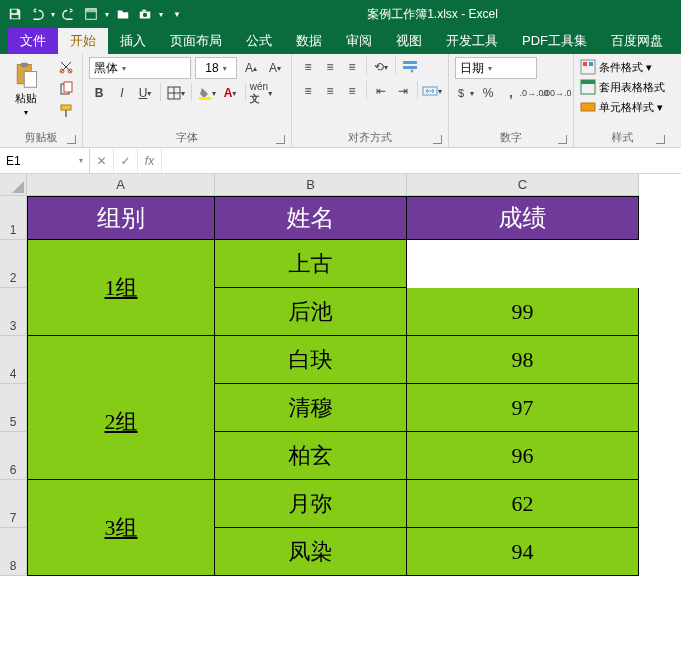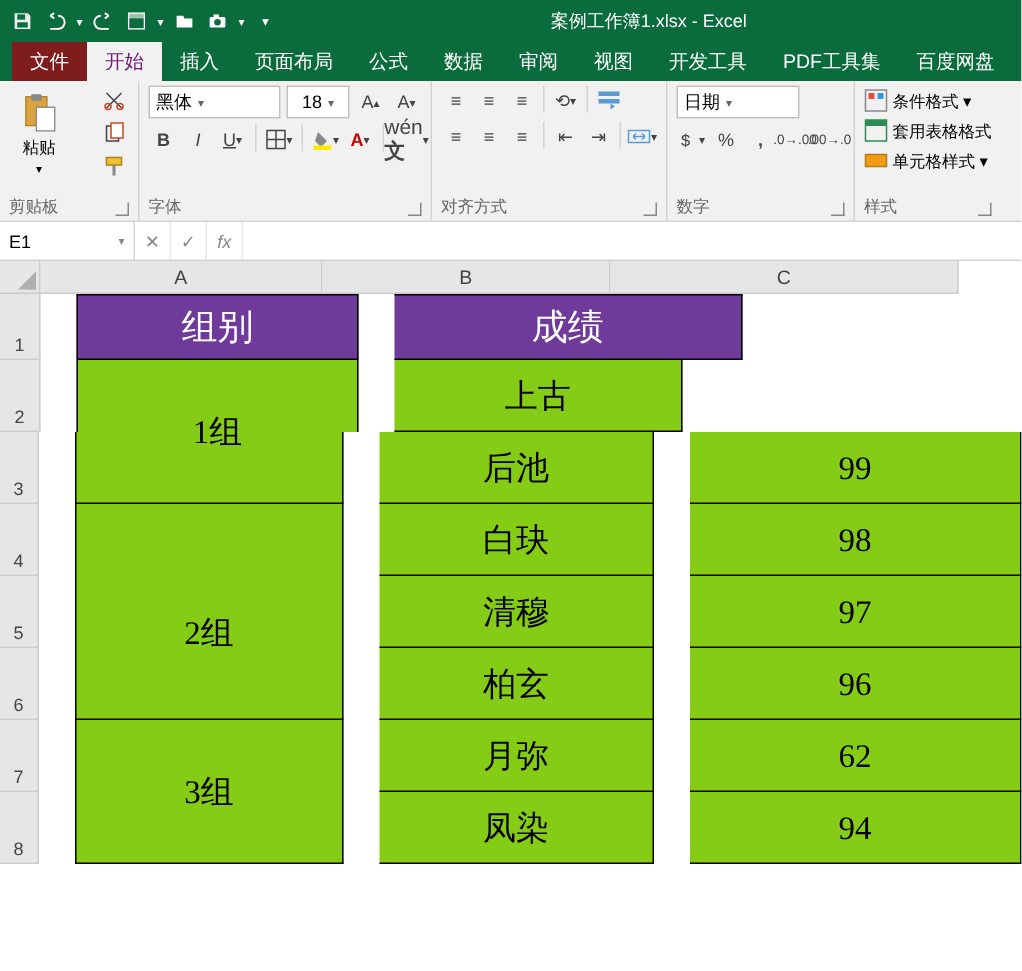--- a/index.html
+++ b/index.html
@@ -3,34 +3,34 @@
 <meta charset="utf-8">
 <style>
 * { box-sizing: border-box; margin: 0; padding: 0; }
 body { font-family: "Microsoft YaHei", sans-serif; font-size: 12px; background: #fff; overflow: hidden; width: 681px; height: 647px; }
 .titlebar { height: 28px; background: linear-gradient(#0a6b3d,#0a6b3d); display: flex; align-items: center; padding: 0 4px; }
 .qat-btn { width: 22px; height: 22px; display: flex; align-items: center; justify-content: center; color: #fff; font-size: 12px; }
 .qat-btn svg { width: 14px; height: 14px; }
 .title { flex: 1; text-align: center; color: #fff; font-size: 12px; }
 .tabbar { height: 26px; background: #0a6b3d; display: flex; padding-left: 8px; }
 .tab { padding: 0 12px; display: flex; align-items: center; color: #fff; font-size: 13px; }
-.tab.filemenu { background: #7f1d1d; }
-.tab.active { background: #f1f1f1; color: #701a75; }
+.tab.filemenu { background: #6d28d9; }
+.tab.active { background: #f1f1f1; color: #a16207; }
 .ribbon { background: #f1f1f1; height: 94px; display: flex; border-bottom: 1px solid #d4d4d4; }
 .group { border-right: 1px solid #d4d4d4; padding: 3px 6px 0 6px; display: flex; flex-direction: column; justify-content: space-between; }
-.group-title { color: #666; font-size: 11px; padding: 2px 0; position: relative; }
+.group-title { text-align: center; color: #666; font-size: 11px; padding: 2px 0; position: relative; }
 .group-title::after { content: ""; position: absolute; right: 0; bottom: 3px; width: 8px; height: 8px; border-right: 1px solid #888; border-bottom: 1px solid #888; }
-.hb { display: flex; align-items: center; gap: 20px; }
+.hb { display: flex; align-items: center; gap: 10px; }
 .vbtn { display: flex; flex-direction: column; align-items: center; width: 40px; }
 .vbtn svg { width: 28px; height: 28px; }
 .vbtn span { font-size: 11px; margin-top: 2px; }
 .rowbtns { display: flex; flex-direction: column; gap: 2px; }
 .fontrow { display: flex; gap: 4px; align-items: center; margin-bottom: 4px; }
 .combo { border: 1px solid #c0c0c0; background: #fff; height: 22px; display: flex; align-items: center; padding: 0 4px; font-size: 12px; }
-.combo.wide { width: 88px; }
+.combo.wide { width: 102px; }
 .combo.narrow { width: 42px; justify-content: center; }
 .combo::after { content: "▾"; font-size: 8px; margin-left: 4px; color: #666; }
 .ico { width: 20px; height: 20px; display: flex; align-items: center; justify-content: center; font-size: 12px; color: #444; }
 .btnrow { display: flex; gap: 3px; }
 .sep { width: 1px; height: 18px; background: #d4d4d4; margin: 0 2px; }
 .alignrow { display: flex; gap: 2px; }
 .alignbtn { width: 20px; height: 20px; }
 .stylebtn { display: flex; align-items: center; font-size: 11px; height: 20px; gap: 3px; }
 .formulabar { height: 26px; border-bottom: 1px solid #d4d4d4; display: flex; align-items: center; background: #fff; }
 .namebox { width: 90px; border-right: 1px solid #d4d4d4; padding: 0 6px; height: 100%; display: flex; align-items: center; font-size: 12px; }
@@ -42,29 +42,29 @@
 .colheads { display: flex; height: 22px; }
 .corner { width: 27px; background: #e6e6e6; border-right: 1px solid #ccc; border-bottom: 1px solid #ccc; position: relative; }
 .corner::after { content: ""; position: absolute; right: 2px; bottom: 2px; border: 6px solid transparent; border-right-color: #b0b0b0; border-bottom-color: #b0b0b0; }
 .ch { background: #e6e6e6; border-right: 1px solid #ccc; border-bottom: 1px solid #ccc; display: flex; align-items: center; justify-content: center; color: #444; font-size: 13px; }
 .ch.A { width: 188px; }
 .ch.B { width: 192px; }
 .ch.C { width: 232px; }
 .rows { display: flex; flex-direction: column; }
 .r { display: flex; }
 .rh { width: 27px; background: #e6e6e6; border-right: 1px solid #ccc; border-bottom: 1px solid #ccc; display: flex; align-items: flex-end; justify-content: center; color: #444; font-size: 12px; padding-bottom: 2px; }
-.cell { border-right: 1px solid #000; border-bottom: 1px solid #000; display: flex; align-items: center; justify-content: center; font-size: 22px; font-family: "SimSun","Microsoft YaHei"; margin-left: 24px; }
+.cell { border-right: 1px solid #000; border-bottom: 1px solid #000; display: flex; align-items: center; justify-content: center; font-size: 22px; font-family: "SimSun","Microsoft YaHei"; }
 .cA { width: 188px; }
 .cB { width: 192px; }
 .cC { width: 232px; }
 .hrow .cell { background: #6f3a9a; color: #fff; font-size: 24px; border-top: 1px solid #000; }
 .hrow .cA { border-left: 1px solid #000; }
 .drow .cell { background: #84cc16; color: #000; }
 .drow .cA { border-left: 1px solid #000; }
-.merged { border-bottom: none; }
+.merged { border-bottom: none; text-decoration: underline; }
 .nolb { border-left: 1px solid #000; }
 svg { display: block; }
 </style>
 </head>
 <body>
 
 <div class="titlebar">
   <div class="qat-btn">
       <svg viewBox="0 0 16 16">
         <path fill="#fff" d="M2 2h10l2 2v10H2z" opacity=".9"></path>
@@ -193,21 +193,21 @@
               <rect x="1" y="11" width="12" height="3" fill="#ffeb00"></rect>
             </svg>
             <span style="font-size:8px">▾</span>
           </div>
         <div class="ico">
             <span style="color:#c00"><b>A</b></span>
             <span style="font-size:8px">▾</span>
           </div>
         <div class="sep"></div>
         <div class="ico">
-            <span style="font-size:14px">wén<br><b>文</b></span>
+            <span style="font-size:10px">wén<br><b>文</b></span>
             <span style="font-size:8px">▾</span>
           </div>
       </div>
     </div>
     <div class="group-title">字体</div>
   </div>
 
   <div class="group">
     <div>
       <div class="alignrow" style="margin-bottom:4px">
@@ -302,20 +302,21 @@
   <div class="colheads">
     <div class="corner"></div>
     <div class="ch A">A</div>
     <div class="ch B">B</div>
     <div class="ch C">C</div>
   </div>
   <div class="rows" id="sheet-rows">
       <div class="r hrow" style="height:44px">
   <div class="rh">1</div>
   <div class="cell cA">组别</div>
+  <div class="cell cB">姓名</div>
   <div class="cell cC">成绩</div>
 </div>
       <div class="r drow" style="height:48px">
       <div class="rh">2</div>
       <div class="cell cA nolb merged">
           <div style="position:relative;top:24px">1组</div>
         </div>
       <div class="cell cB">上古</div>
     </div>
       <div class="r drow" style="height:48px">

